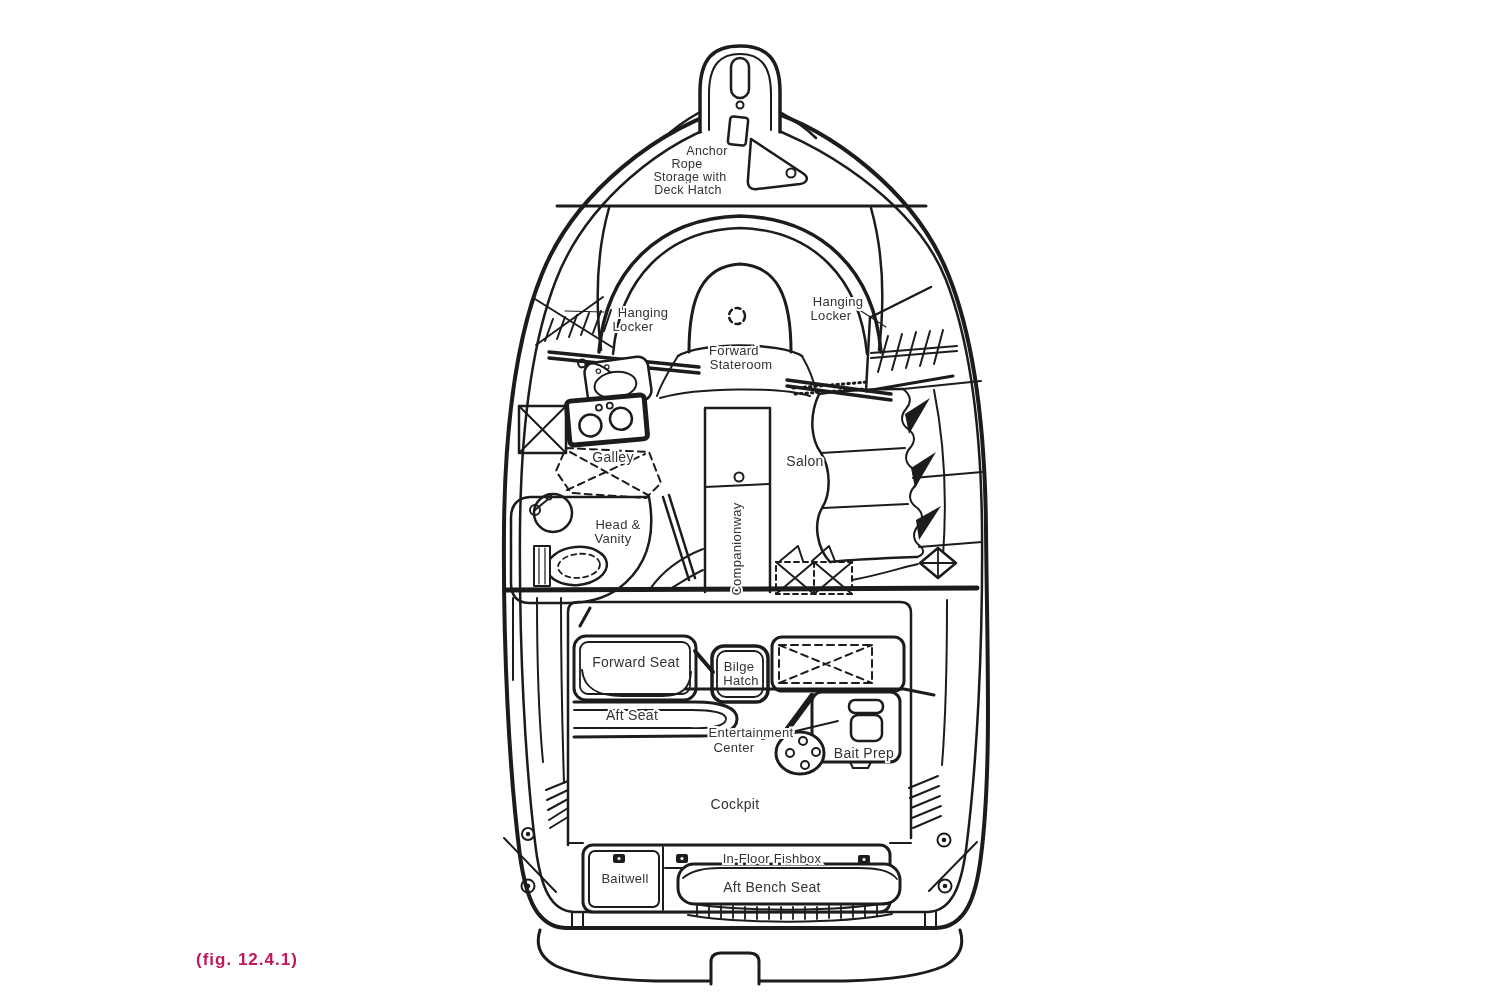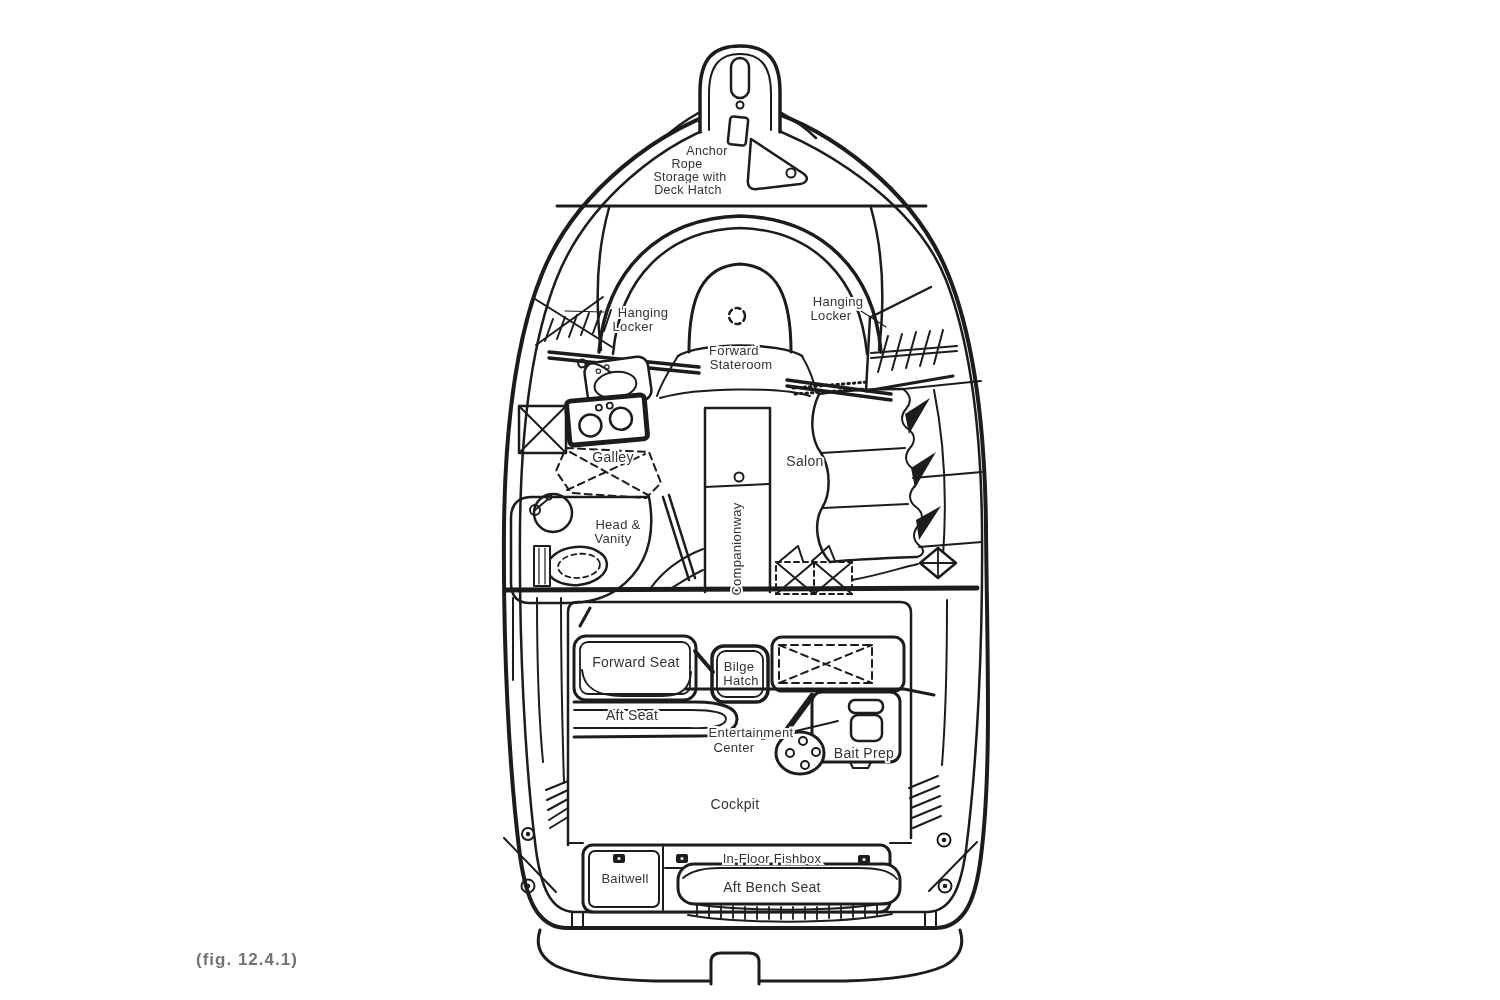--- a/index.html
+++ b/index.html
@@ -19,21 +19,21 @@
   .dk{fill:#1c1c1c;stroke:none}
   .dash{stroke-dasharray:7 5}
   .dash2{stroke-dasharray:5 4}
   .dot{stroke-dasharray:1.5 4}
   text{font-family:"Liberation Sans",sans-serif;fill:#333;text-anchor:middle;
        paint-order:stroke;stroke:#fff;stroke-width:4px;letter-spacing:.3px}
   .t12{font-size:12.5px}
   .t13{font-size:13px}
   .t14{font-size:14px}
   .caption{position:absolute;left:196px;top:950px;font-family:"Liberation Sans",sans-serif;
-           font-size:17px;font-weight:bold;color:#737373;letter-spacing:1px}
+           font-size:17px;font-weight:bold;color:#be185d;letter-spacing:1px}
 </style>
 </head>
 <body>
 
 <div class="page">
 <svg width="1500" height="1000" viewBox="0 0 1500 1000">
 
   <g>
     <path class="s4 wf" d="M 740,105 C 658,126 574,194 542,274 C 516,338 505,428 504,528 C 503,648 509,770 520,856 C 526,897 536,927 566,928 L 936,928 C 966,927 976,897 981,856 C 992,770 987,648 986,528 C 985,428 974,338 948,274 C 916,194 832,126 750,105"></path>
     <path class="s25" d="M 738,118 C 662,139 586,203 556,280 C 532,342 521,430 520,528 C 519,645 525,765 536,850 C 541,886 550,911 574,912 L 928,912 C 952,911 961,886 966,850 C 977,765 983,645 982,528 C 981,430 970,342 946,280 C 916,203 818,139 742,118"></path>

